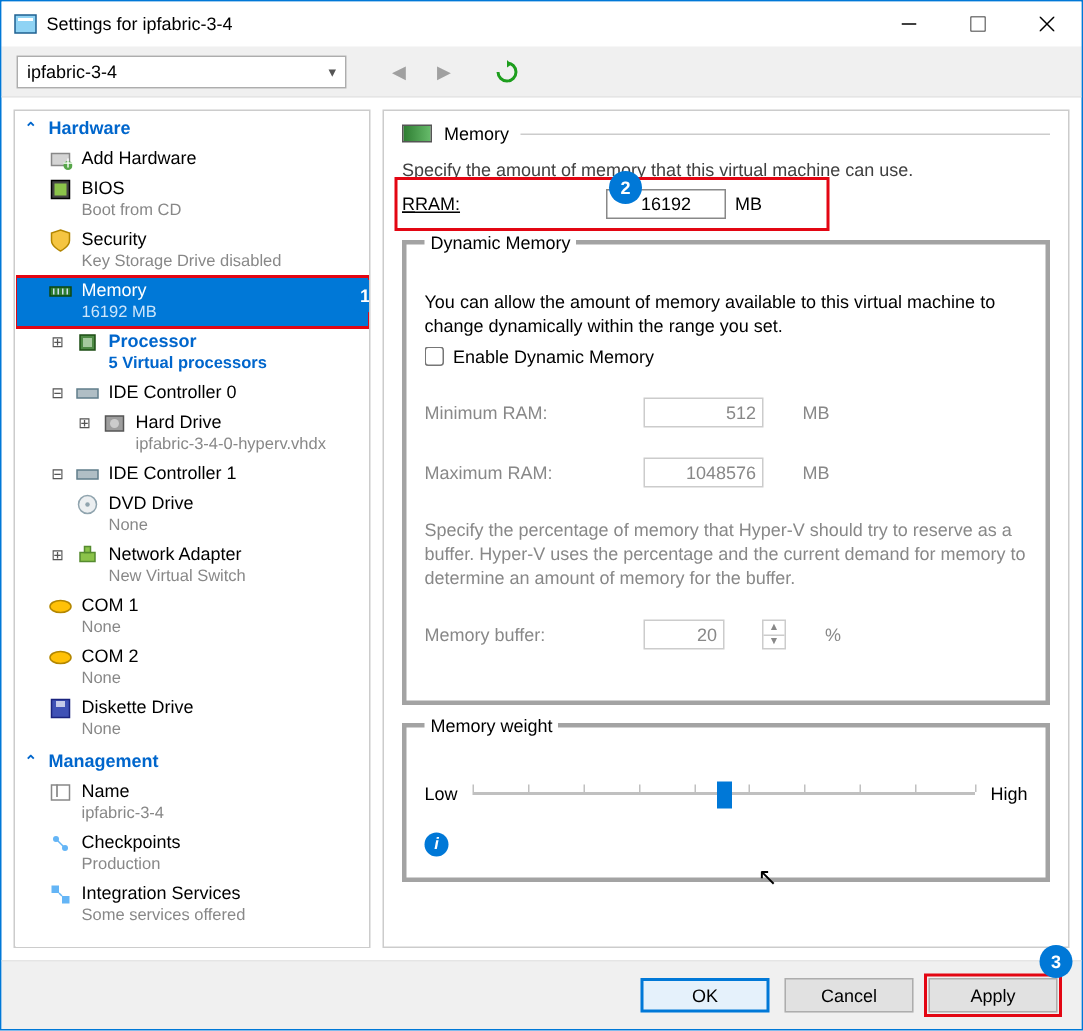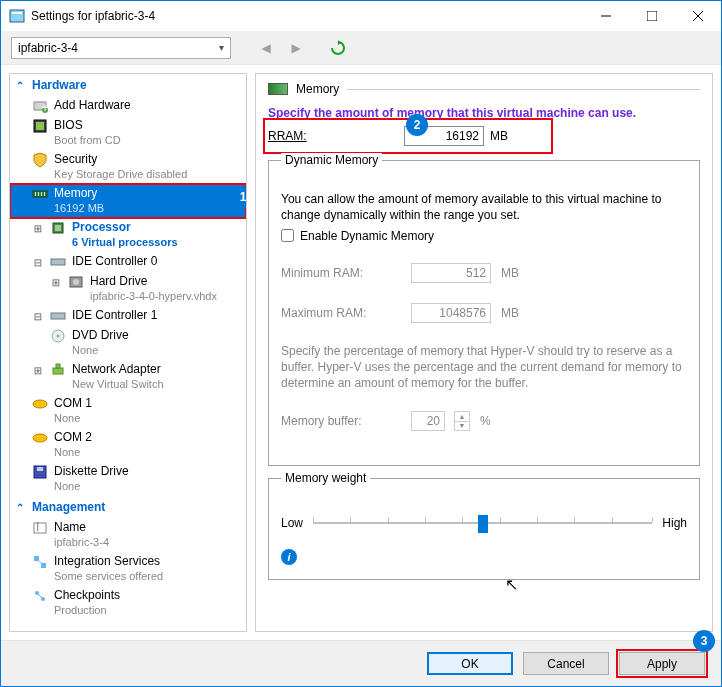--- a/index.html
+++ b/index.html
@@ -27,26 +27,26 @@
 .sidebar .item.selected .sub { color: #cde6fb; }
 .sidebar .item.bold > .labels > .main { color: #0066cc; font-weight: bold; }
 .indent1 { padding-left: 22px !important; }
 .indent2 { padding-left: 40px !important; }
 .highlight-1 { position: relative; outline: 2px solid #e30613; outline-offset: -1px; }
 .badge { position: absolute; width: 22px; height: 22px; border-radius: 50%; background: #0078d7; color: #fff; display: flex; align-items: center; justify-content: center; font-size: 12px; font-weight: bold; }
 .main-panel { flex: 1; border: 1px solid #ccc; padding: 8px 12px; display: flex; flex-direction: column; overflow-y: auto; }
 .panel-header { display: flex; align-items: center; gap: 8px; margin-bottom: 10px; }
 .panel-header .line { flex: 1; height: 1px; background: #ccc; }
 .panel-header .hdr-icon { width: 20px; height: 12px; background: linear-gradient(90deg,#2e7d32,#66bb6a); border: 1px solid #555; }
-.desc { color: #6d28d9; margin-bottom: 6px; font-weight: bold; }
+.desc { color: #404040; margin-bottom: 6px; }
 .ram-row { display: flex; align-items: center; gap: 6px; margin-bottom: 14px; position: relative; }
-.ram-row input { width: 80px; height: 20px; border: 1px solid #888; text-align: right; padding: 0 4px; }
-.fieldset { border: 1px solid #a3a3a3; padding: 10px 12px 14px; margin-bottom: 12px; }
+.ram-row input { width: 80px; height: 20px; border: 1px solid #888; text-align: center; padding: 0 4px; }
+.fieldset { border: 3px solid #a3a3a3; padding: 10px 12px 14px; margin-bottom: 12px; }
 .fieldset .legend { position: relative; top: -18px; background: #fff; padding: 0 4px; display: inline-block; color: #000; margin-bottom: -10px; }
-.fieldset .row { display: flex; align-items: center; gap: 10px; margin: 20px 0; }
+.fieldset .row { display: flex; align-items: center; gap: 26px; margin: 20px 0; }
 .fieldset .row .lbl { width: 120px; color: #888; }
 .fieldset .row input { width: 80px; height: 20px; border: 1px solid #ccc; text-align: right; padding: 0 4px; color: #888; background: #fff; }
 .fieldset .row .unit { color: #888; }
 .fieldset p { color: #888; line-height: 16px; margin: 6px 0; }
 .checkbox-row { display: flex; gap: 6px; margin: 6px 0 10px; }
 .checkbox-row input { width: 13px; height: 13px; }
 .slider-row { display: flex; align-items: center; gap: 10px; margin: 10px 0 14px; }
 .slider-row .track { flex: 1; height: 20px; position: relative; }
 .slider-row .rail { position: absolute; top: 9px; left: 0; right: 0; height: 2px; background: #c0c0c0; }
 .slider-row .tick { position: absolute; top: 4px; width: 1px; height: 5px; background: #c0c0c0; }
@@ -180,21 +180,21 @@
     <div class="item indent1 bold">
       <span class="exp">⊞</span>
       <span class="icon">
           <svg width="16" height="16">
             <rect x="3" y="3" width="10" height="10" fill="#4e8a45" stroke="#1d4d14"></rect>
             <rect x="5" y="5" width="6" height="6" fill="#a5c99e"></rect>
           </svg>
         </span>
       <div class="labels">
           <span class="main">Processor</span>
-          <span class="sub" style="color:#0066cc;font-weight:bold">6 Virtual processors</span>
+          <span class="sub" style="color:#0066cc;font-weight:bold">5 Virtual processors</span>
         </div>
     </div>
 
     <div class="item indent1">
       <span class="exp">⊟</span>
       <span class="icon">
           <svg width="16" height="16">
             <rect x="1" y="5" width="14" height="6" fill="#b0bec5" stroke="#607d8b"></rect>
           </svg>
         </span>
@@ -301,41 +301,41 @@
           </svg>
         </span>
       <div class="labels">
           <span class="main">Name</span>
           <span class="sub">ipfabric-3-4</span>
         </div>
     </div>
     <div class="item indent1">
       <span class="icon">
           <svg width="16" height="16">
+            <circle cx="5" cy="5" r="2" fill="#64b5f6"></circle>
+            <circle cx="11" cy="11" r="2" fill="#64b5f6"></circle>
+            <line x1="5" y1="5" x2="11" y2="11" stroke="#64b5f6"></line>
+          </svg>
+        </span>
+      <div class="labels">
+          <span class="main">Checkpoints</span>
+          <span class="sub">Production</span>
+        </div>
+    </div>
+    <div class="item indent1">
+      <span class="icon">
+          <svg width="16" height="16">
             <rect x="2" y="2" width="5" height="5" fill="#64b5f6"></rect>
             <rect x="9" y="9" width="5" height="5" fill="#64b5f6"></rect>
             <line x1="7" y1="7" x2="9" y2="9" stroke="#64b5f6"></line>
           </svg>
         </span>
       <div class="labels">
           <span class="main">Integration Services</span>
           <span class="sub">Some services offered</span>
-        </div>
-    </div>
-    <div class="item indent1">
-      <span class="icon">
-          <svg width="16" height="16">
-            <circle cx="5" cy="5" r="2" fill="#64b5f6"></circle>
-            <circle cx="11" cy="11" r="2" fill="#64b5f6"></circle>
-            <line x1="5" y1="5" x2="11" y2="11" stroke="#64b5f6"></line>
-          </svg>
-        </span>
-      <div class="labels">
-          <span class="main">Checkpoints</span>
-          <span class="sub">Production</span>
         </div>
     </div>
 
   </div>
 
   <div class="main-panel">
     <div class="panel-header">
       <span class="hdr-icon"></span>
       <span>Memory</span>
       <span class="line"></span>
@@ -363,21 +363,21 @@
         <span class="unit">MB</span>
       </div>
       <div class="row">
         <span class="lbl">Maximum RAM:</span>
         <input type="text" disabled="" value="1048576" style="">
         <span class="unit">MB</span>
       </div>
       <p>Specify the percentage of memory that Hyper-V should try to reserve as a buffer. Hyper-V uses the percentage and the current demand for memory to determine an amount of memory for the buffer.</p>
       <div class="row">
         <span class="lbl">Memory buffer:</span>
-        <input type="text" disabled="" style="width: 34px;" value="20">
+        <input type="text" disabled="" style="width: 54px;" value="20">
         <span class="spinner">
             <span>▲</span>
             <span>▼</span>
           </span>
         <span class="unit">%</span>
       </div>
     </div>
 
     <div class="fieldset">
       <div class="legend">Memory weight</div>

